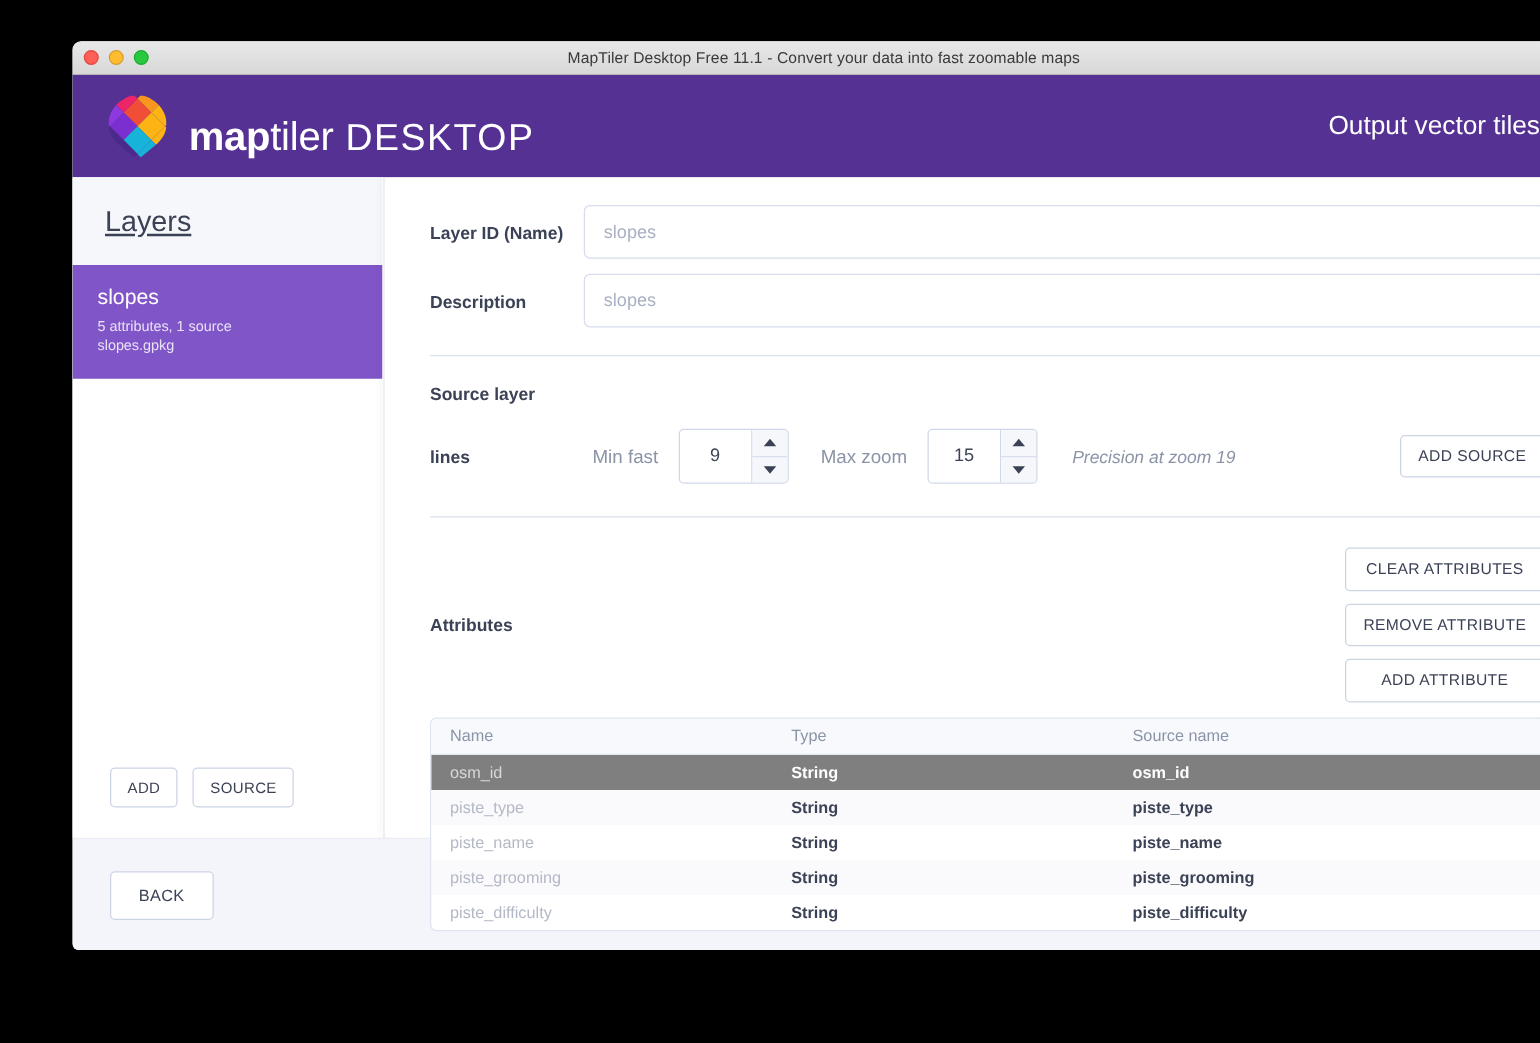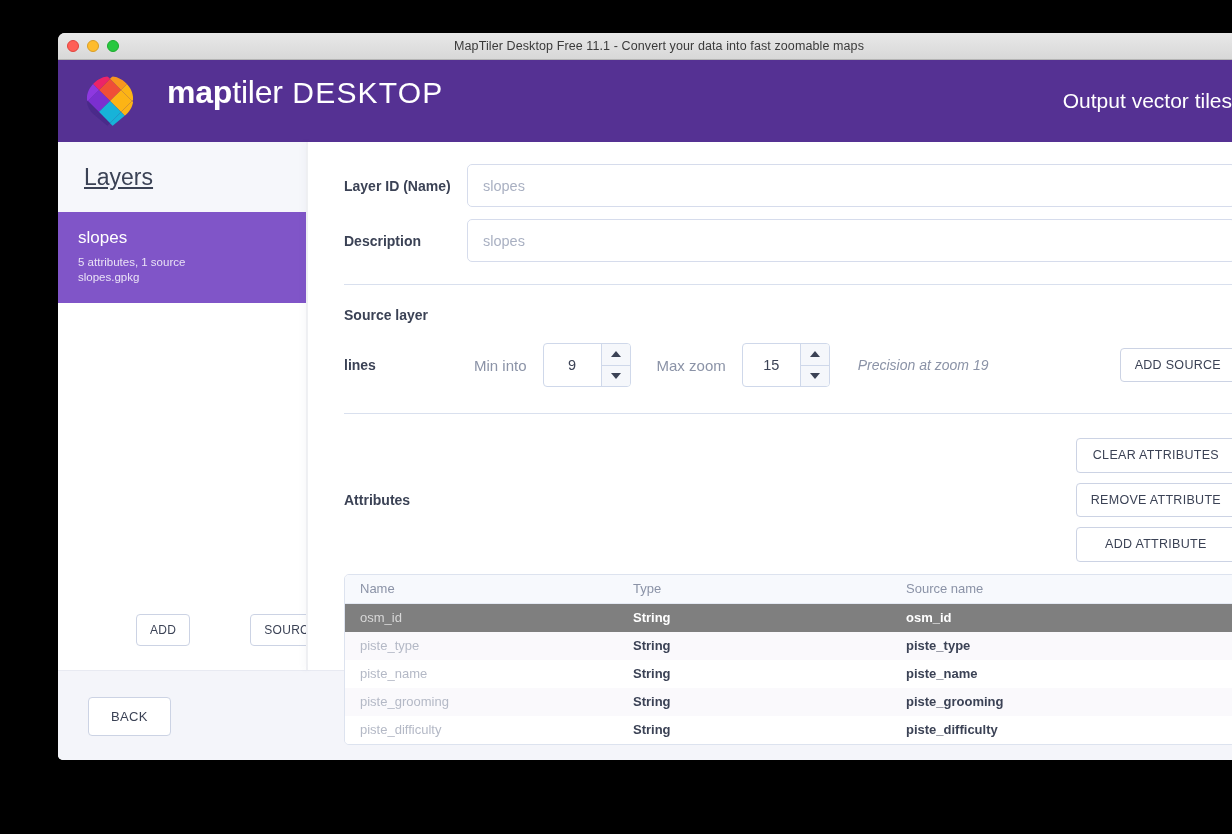--- a/index.html
+++ b/index.html
@@ -64,21 +64,21 @@
   
   .app-header {
     height: 82px;
     background: #553193;
     display: flex;
     align-items: center;
     justify-content: space-between;
     padding: 0 28px 0 25px;
     box-sizing: border-box;
   }
-  .brand { display: flex; align-items: flex-start; gap: 30px; }
+  .brand { display: flex; align-items: flex-end; gap: 14px; }
   .brand-logo { width: 54px; height: 54px; display: block; }
   .brand-text {
     font-size: 32px;
     color: #ffffff;
     letter-spacing: -0.2px;
     white-space: nowrap;
   }
   .brand-text .bold { font-weight: 700; }
   .brand-text .light { font-weight: 300; }
   .brand-text .thin { font-weight: 300; letter-spacing: 1.2px; font-size: 30px; }
@@ -286,21 +286,21 @@
     background: #ffffff;
     color: #3b4255;
     font-size: 12.5px;
     font-family: "Liberation Sans", sans-serif;
     letter-spacing: 0.3px;
     padding: 10px 14px;
     cursor: pointer;
     white-space: nowrap;
     line-height: 1;
   }
-  .btn.small { padding: 9px 13px; font-size: 12px; margin-left: 48px; }
+  .btn.small { padding: 9px 13px; font-size: 12px; }
   .btn.primary {
     background: #6a42ad;
     border-color: #6a42ad;
     color: #ffffff;
     padding: 13px 24px;
     font-size: 13px;
     letter-spacing: 0.4px;
   }
   .btn.back { padding: 12px 22px; font-size: 13px; }
 
@@ -448,21 +448,21 @@
           <div class="text-input">slopes</div>
         </div>
 
         <div class="hr"></div>
 
         <div class="section-title">Source layer</div>
 
         <div class="source-row">
           <div class="source-name">lines</div>
 
-          <div class="zoom-label">Min into</div>
+          <div class="zoom-label">Min fast</div>
           <div class="spinner">
             <div class="spinner-value">9</div>
             <div class="spinner-arrows">
               <div class="spin-btn up">
                   <span class="tri-up"></span>
                 </div>
               <div class="spin-btn down">
                   <span class="tri-down"></span>
                 </div>
             </div>

